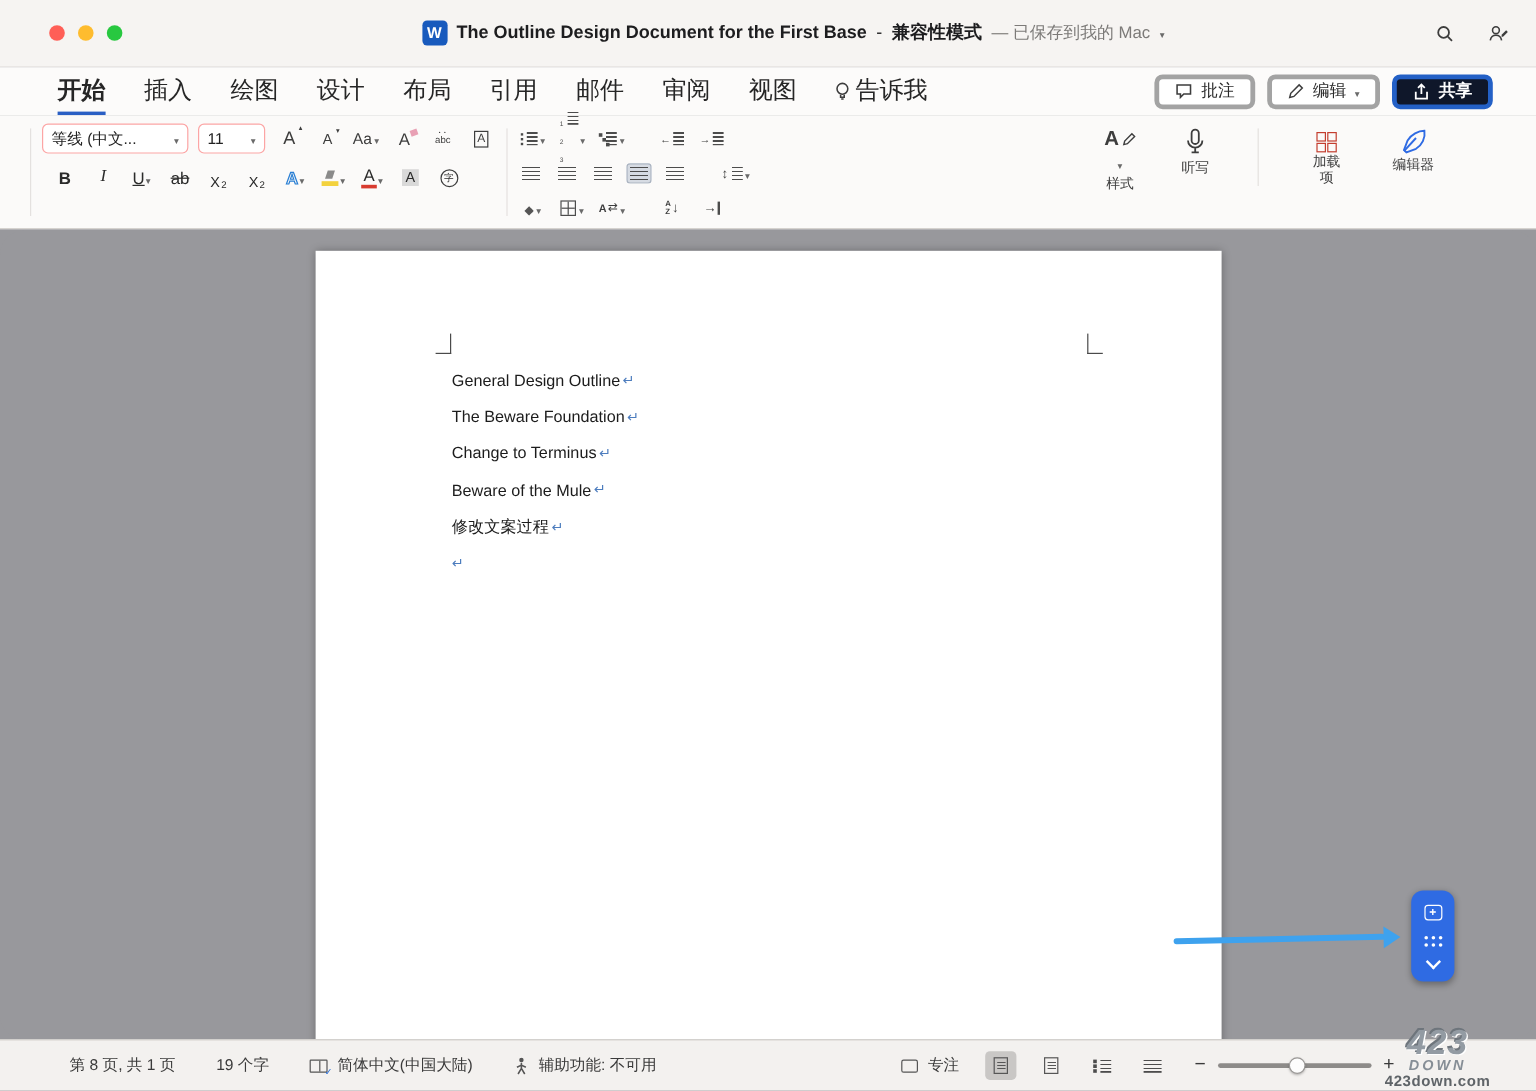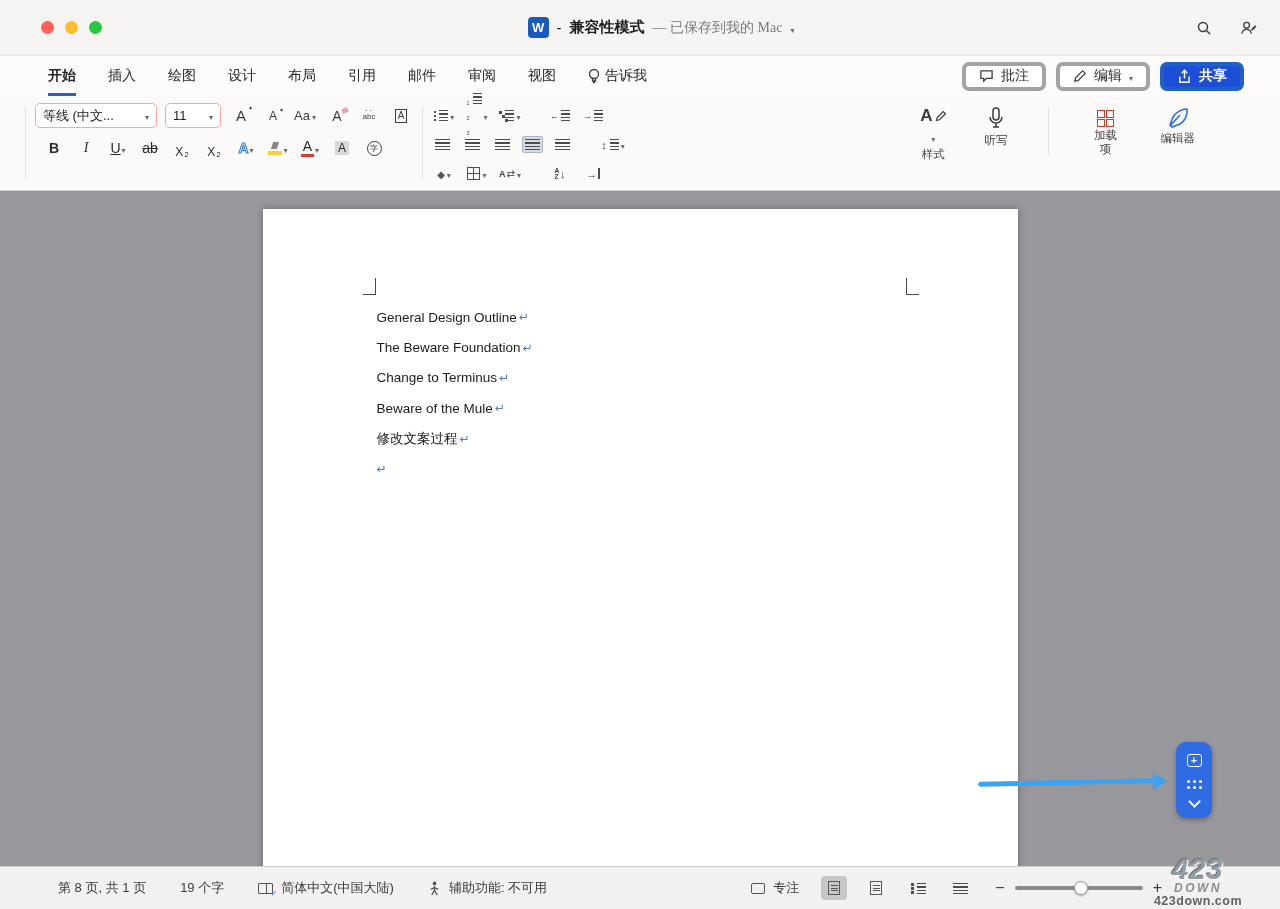--- a/index.html
+++ b/index.html
@@ -25,33 +25,33 @@
   .g-undo::before{content:"↺";font-size:16px}
   .g-redo::before{content:"↻";font-size:16px}
   .g-more::before{content:"⋯";font-size:17px}
   .caret::before { content:"▾"; font-size:8px; color:#6a6a6a; }
   .title-center { display:flex; align-items:center; gap:8px; margin-left:26px; flex:1; justify-content:center; }
   .wlogo { width:21px; height:21px; border-radius:4px; background:#185abd; color:#fff;
     font-weight:700; font-size:13px; display:flex; align-items:center; justify-content:center; }
   .doc-title { font-size:15px; font-weight:600; color:#1d1d1f; }
   .doc-sep { font-size:15px; color:#1d1d1f; }
   .doc-compat { font-size:15px; font-weight:600; color:#1d1d1f; }
-  .doc-saved { font-size:14px; color:#7c7a78;font-family:Liberation Serif, serif; }
+  .doc-saved { font-size:14px; color:#7c7a78; }
   .tb-right { display:flex; align-items:center; gap:24px; margin-right:22px; }
   
   .tabsrow { position:absolute; top:56px; left:0; right:0; height:40px; background:#fcfbfa;
     display:flex; align-items:center; padding:0 36px 0 48px; }
   .tabs-left { display:flex; gap:32px; align-items:center; height:100%; }
-  .tab { font-size:14px; color:#262626; display:flex; align-items:center; gap:5px;
+  .tab { font-size:20px; color:#262626; display:flex; align-items:center; gap:5px;
     height:100%; padding-top:2px; border-bottom:3px solid transparent;justify-content:center; }
   .tab.active { font-weight:700; border-bottom-color:#2a5fc4; }
   .tabs-right { margin-left:auto; display:flex; gap:10px; align-items:center; }
   .pillbtn { display:flex; align-items:center; gap:7px; height:29px; padding:0 13px;
     border:4px solid #a3a3a3; border-radius:7px; background:#fff; font-size:14px; color:#2b2b2b; }
-  .pillbtn.share { background:#1d4ed8; border-color:#2360c6; color:#fff; font-weight:600; }
+  .pillbtn.share { background:#0f172a; border-color:#2360c6; color:#fff; font-weight:600; }
   
   .ribbon { position:absolute; top:96px; left:0; right:0; height:95px; background:#fbfaf9;
     border-bottom:1px solid #d5d2cf; display:flex; align-items:flex-start; padding:7px 14px 0 16px; }
   .vsep { width:1px; align-self:stretch; background:#e4e1df; margin:4px 9px 10px; }
   .bigbtn { display:flex; flex-direction:column; align-items:center; gap:2px; padding:3px 7px; border-radius:6px; }
   .bigbtn .lbl { font-size:11.5px; color:#3d3d3d; text-align:center; line-height:1.2; }
   .grp-clip { display:flex; align-items:flex-start; gap:4px; }
   .clip-col { display:flex; flex-direction:column; gap:5px; margin-top:4px; }
   .btn-sm { min-width:24px; height:22px; display:flex; align-items:center; justify-content:center;
     gap:2px; font-size:13px; color:#3d3d3d; border-radius:4px; }
@@ -184,20 +184,21 @@
 <body>
 
 <div class="titlebar">
   <div class="tl-group">
     <span class="tl red"></span>
     <span class="tl yellow"></span>
     <span class="tl green"></span>
   </div>
   <div class="title-center">
     <span class="wlogo">W</span>
+    <span class="doc-title">The Outline Design Document for the First Base</span>
     <span class="doc-sep">-</span>
     <span class="doc-compat">兼容性模式</span>
     <span class="doc-saved">— 已保存到我的 Mac</span>
     <span class="caret"></span>
   </div>
   <div class="tb-right">
     <span class="tb-ic">
       <svg width="16" height="16" viewBox="0 0 16 16">
           <circle cx="7" cy="7" r="4.5" fill="none" stroke="#3d3d3d" stroke-width="1.5"></circle>
           <path d="M10.5 10.5L14 14" stroke="#3d3d3d" stroke-width="1.5"></path>

